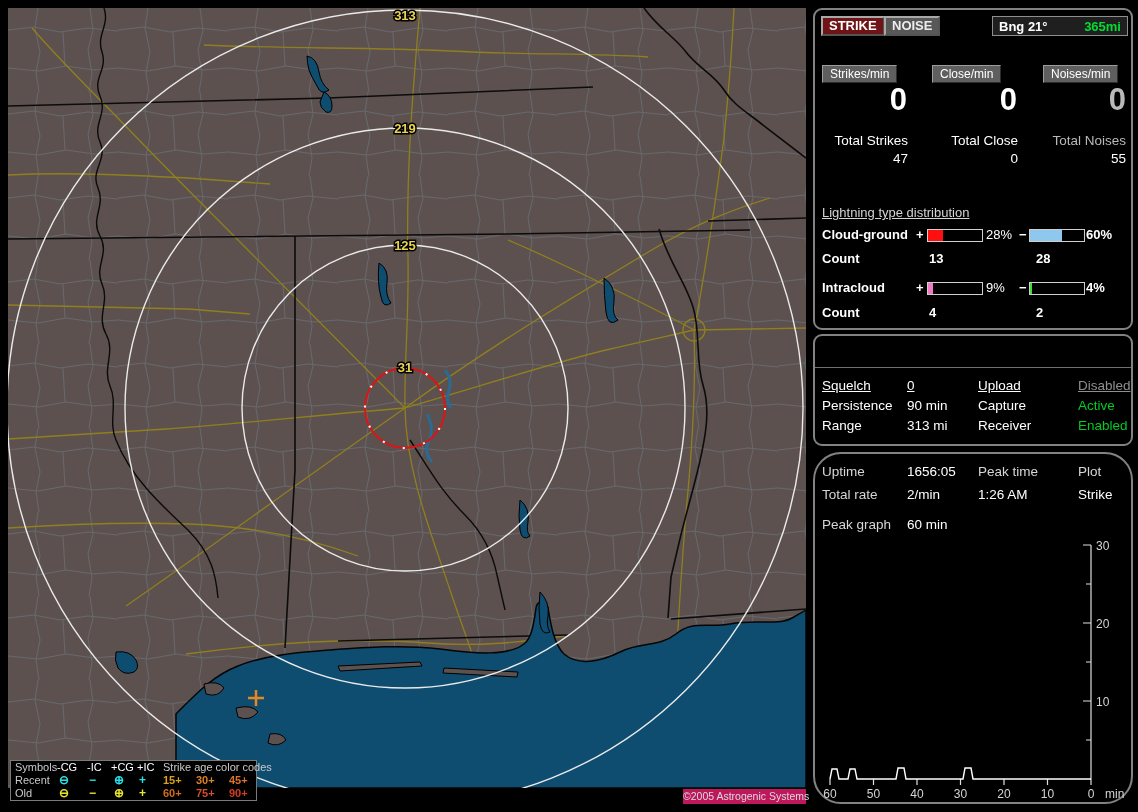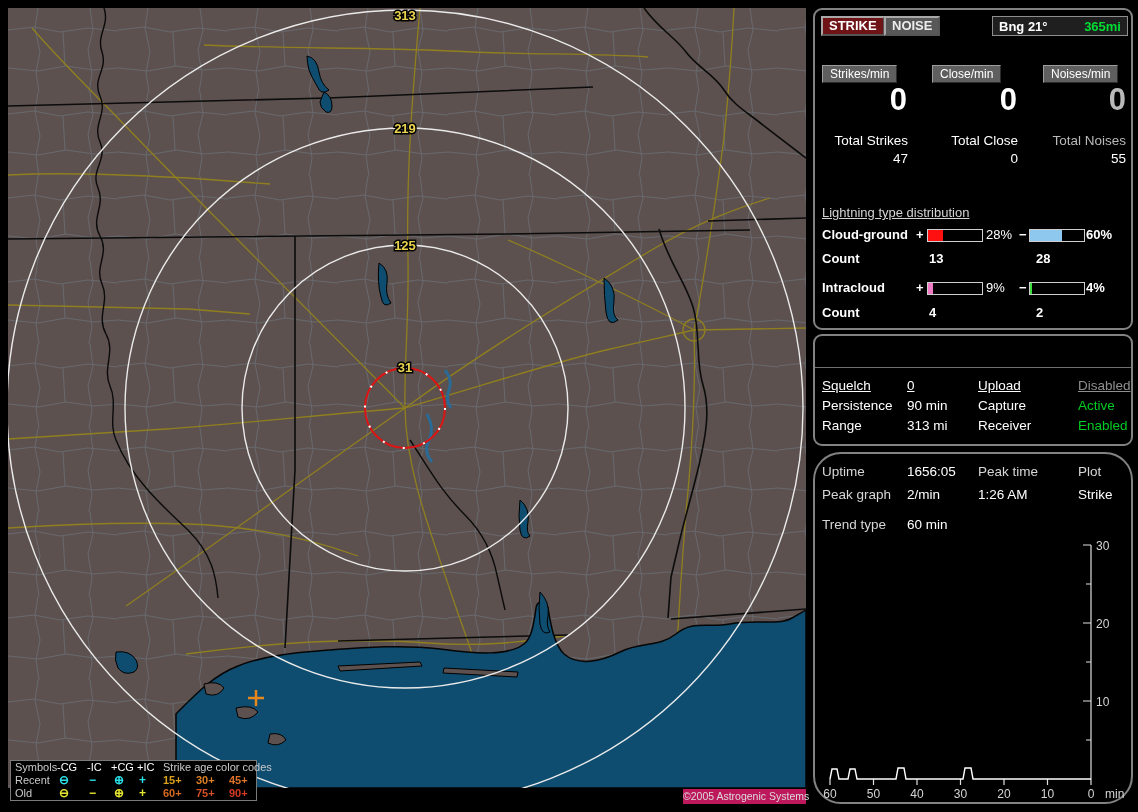--- a/index.html
+++ b/index.html
@@ -292,27 +292,27 @@
 </div>
 
 <div id="p3" class="panel">
   <div class="p3row">
     <span class="p3r0 pc0 glab">Uptime</span>
     <span class="p3r0 pc1">1656:05</span>
     <span class="p3r0 pc2 glab">Peak time</span>
     <span class="p3r0 pc3 glab">Plot</span>
   </div>
   <div class="p3row">
-    <span class="p3r1 pc0 glab">Peak graph</span>
+    <span class="p3r1 pc0 glab">Total rate</span>
     <span class="p3r1 pc1">2/min</span>
     <span class="p3r1 pc2">1:26 AM</span>
     <span class="p3r1 pc3">Strike</span>
   </div>
   <div class="p3row">
-    <span class="p3r2 pc0 glab">Trend type</span>
+    <span class="p3r2 pc0 glab">Peak graph</span>
     <span class="p3r2 pc1">60 min</span>
   </div>
 
   <svg id="trendGraph" width="320" height="272" viewBox="0 0 320 272">
     <g stroke="#e0e0e0" stroke-width="1.2" fill="none">
       <path d="M276,13 L276,247"></path>
       <path d="M268,13 H276 M271,52 H276 M268,91 H276 M271,130 H276 M268,169 H276 M271,208 H276"></path>
       <path d="M15,247 V253 M58.5,247 V253 M102,247 V253 M145.5,247 V253 M189,247 V253 M232.5,247 V253 M276,247 V253"></path>
     </g>
     <path d="M15,247 L17,237 L22,237 L24,247 L33,247 L35,237 L40,237 L42,247 L81,247 L83,236 L89,236 L91,247 L148,247 L150,236 L156,236 L158,247 L276,247" stroke="#ffffff" stroke-width="1.4" fill="none"></path>

